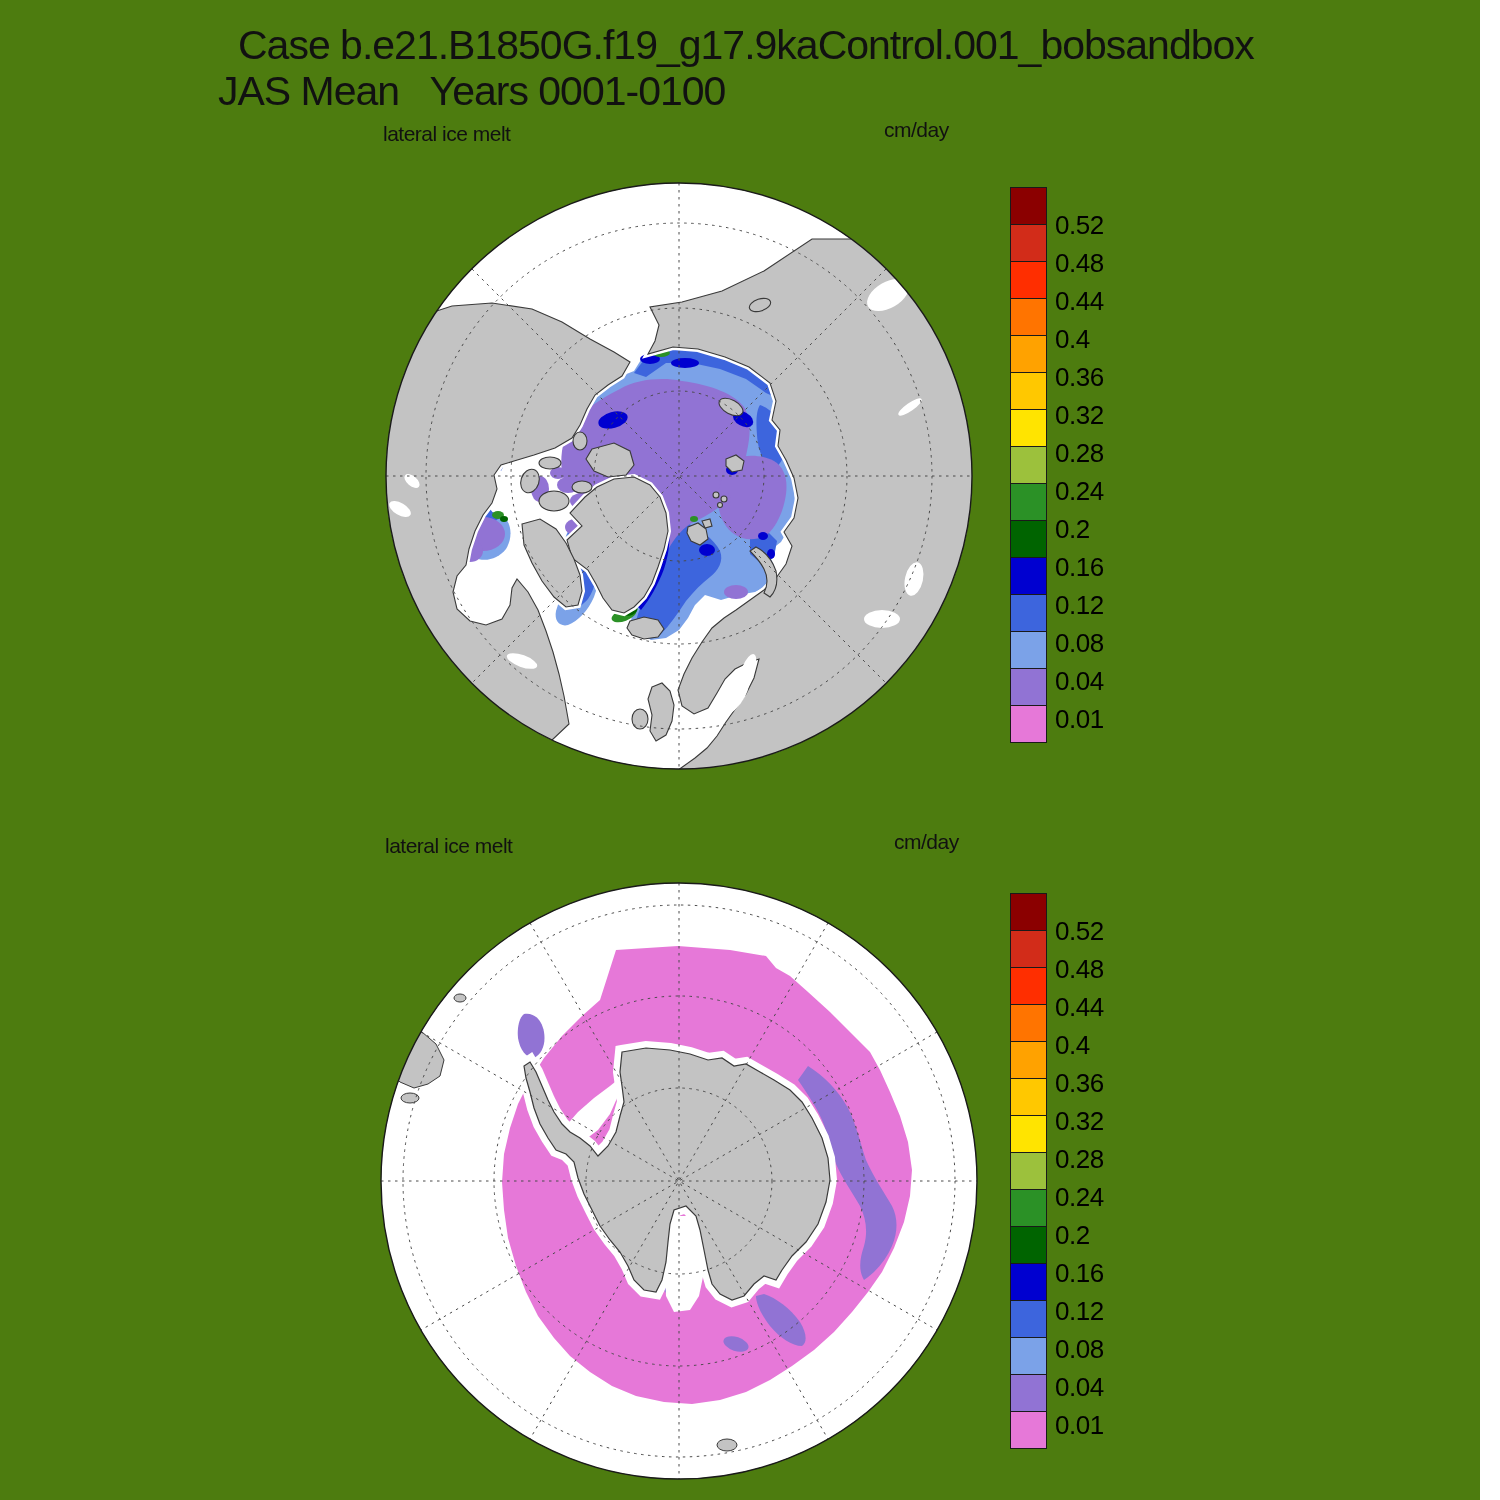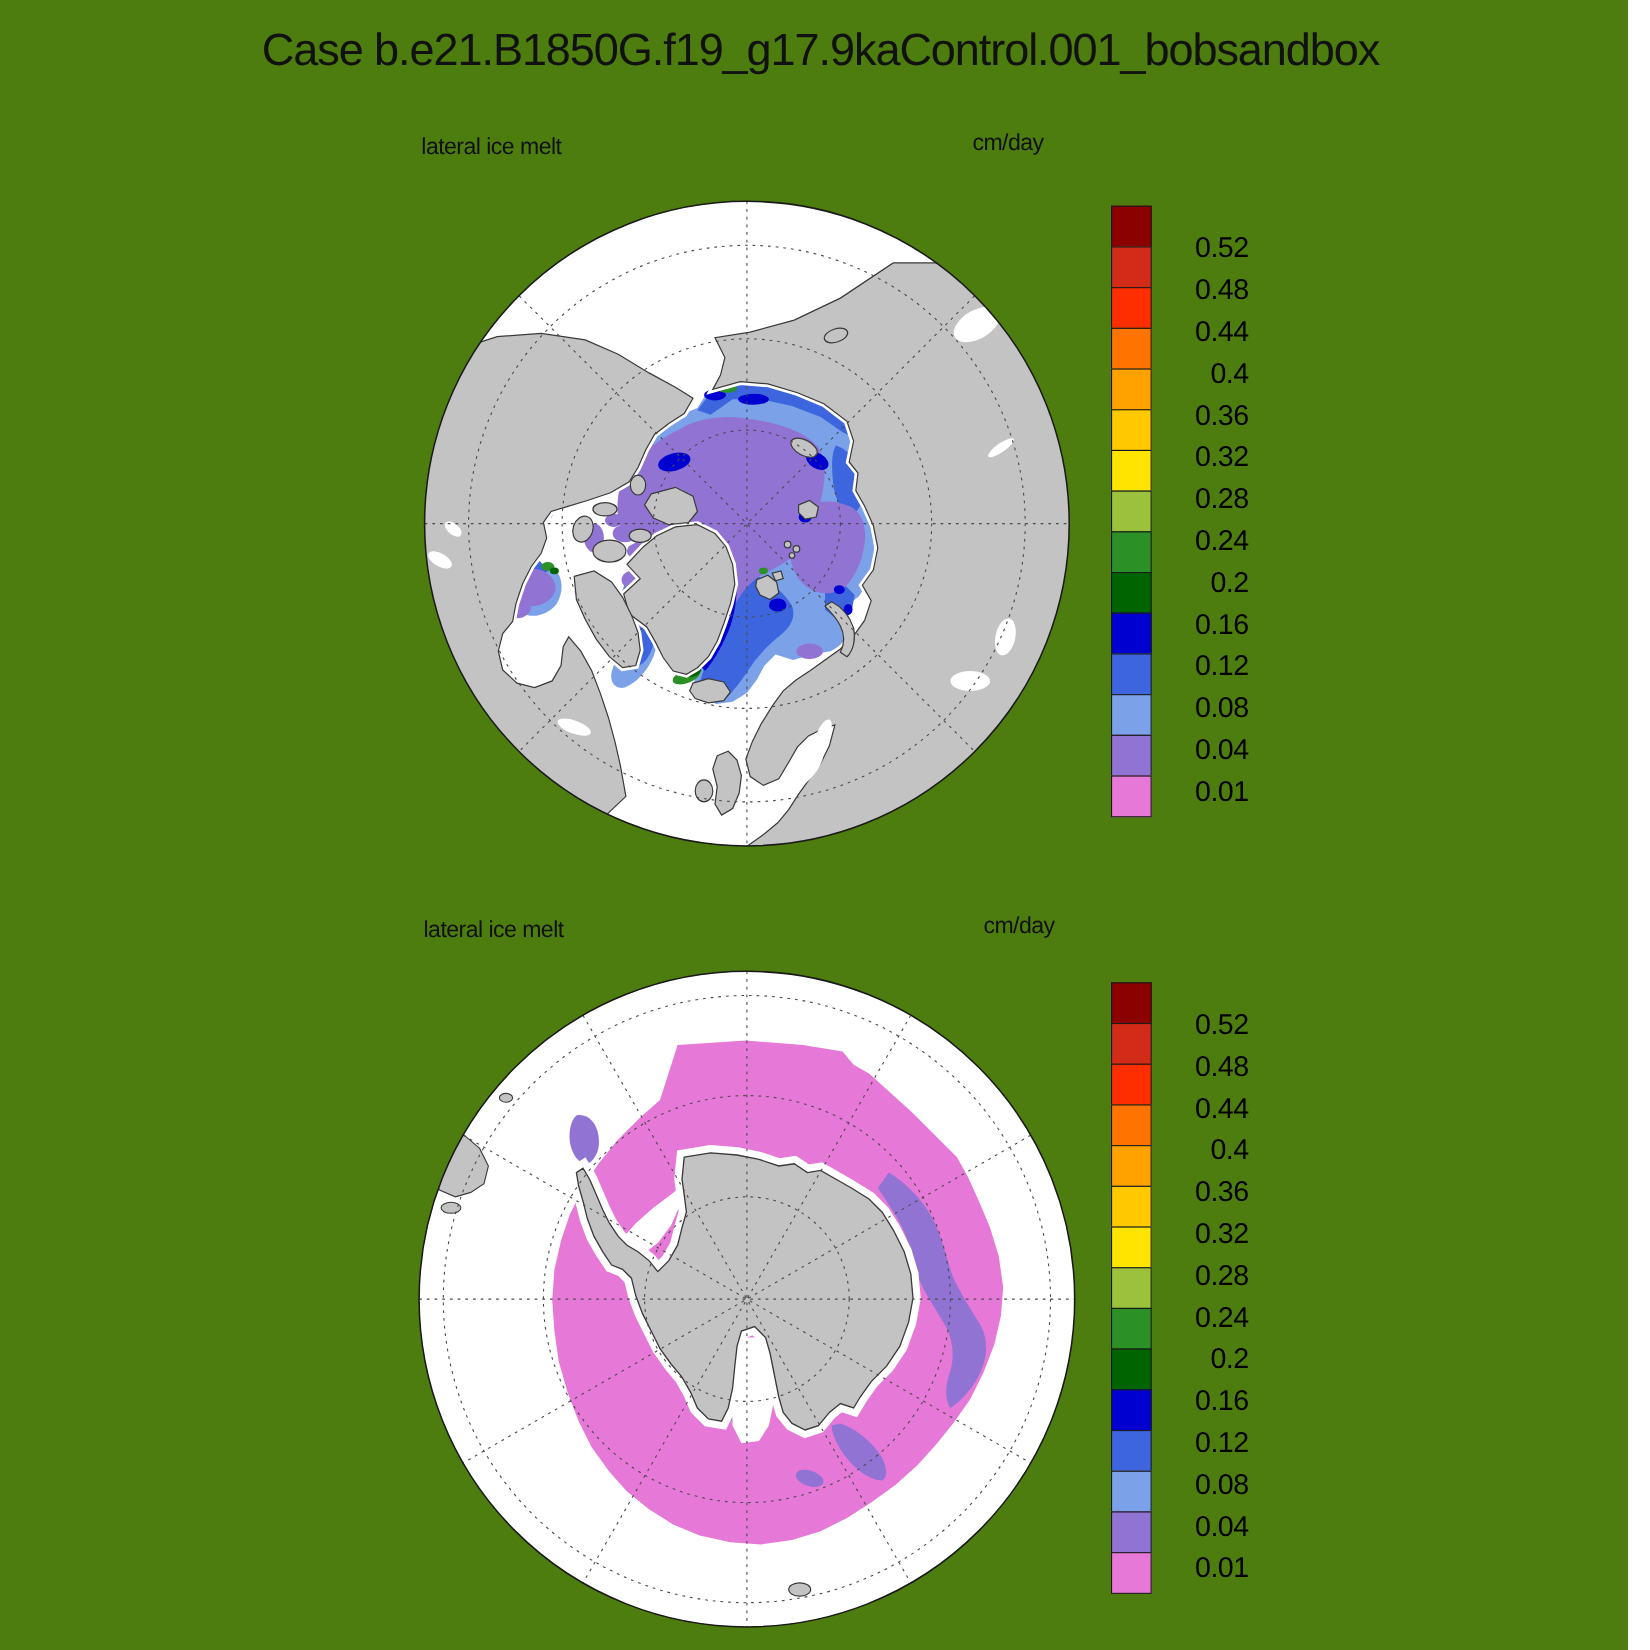--- a/index.html
+++ b/index.html
@@ -17,28 +17,29 @@
   #map-north{left:382px;top:179px;width:596px;height:596px;}
   #map-south{left:378px;top:880px;width:602px;height:602px;}
   .colorbar{position:absolute;width:37px;}
   #cb-north{left:1010px;top:187px;}
   #cb-south{left:1010px;top:893px;}
   .cb-box{width:37px;height:38px;border:1px solid #1a1a1a;box-sizing:border-box;margin-top:-1px;}
   .cb-box:first-child{margin-top:0;}
   .cb-ticks{position:absolute;width:80px;}
   #ticks-north{left:1055px;top:206px;}
   #ticks-south{left:1055px;top:912px;}
-  .cb-tick{height:38px;line-height:38px;font-size:26px;text-align:right;letter-spacing:-0.5px;}
+  .cb-tick{height:38px;line-height:38px;font-size:26px;text-align:left;letter-spacing:-0.5px;}
 </style>
 </head>
 <body>
 
 <div id="page">
 
   <div class="title-line" id="title1">Case b.e21.B1850G.f19_g17.9kaControl.001_bobsandbox</div>
+  <div class="title-line" id="title2">JAS Mean   Years 0001-0100</div>
 
   <div class="panel-label" id="lbl-n-field">lateral ice melt</div>
   <div class="panel-label" id="lbl-n-units">cm/day</div>
   <div class="panel-label" id="lbl-s-field">lateral ice melt</div>
   <div class="panel-label" id="lbl-s-units">cm/day</div>
 
   <svg class="map" id="map-north" viewBox="0 0 596 596">
     <defs>
       <clipPath id="clipN">
           <circle cx="297" cy="297" r="293"></circle>

